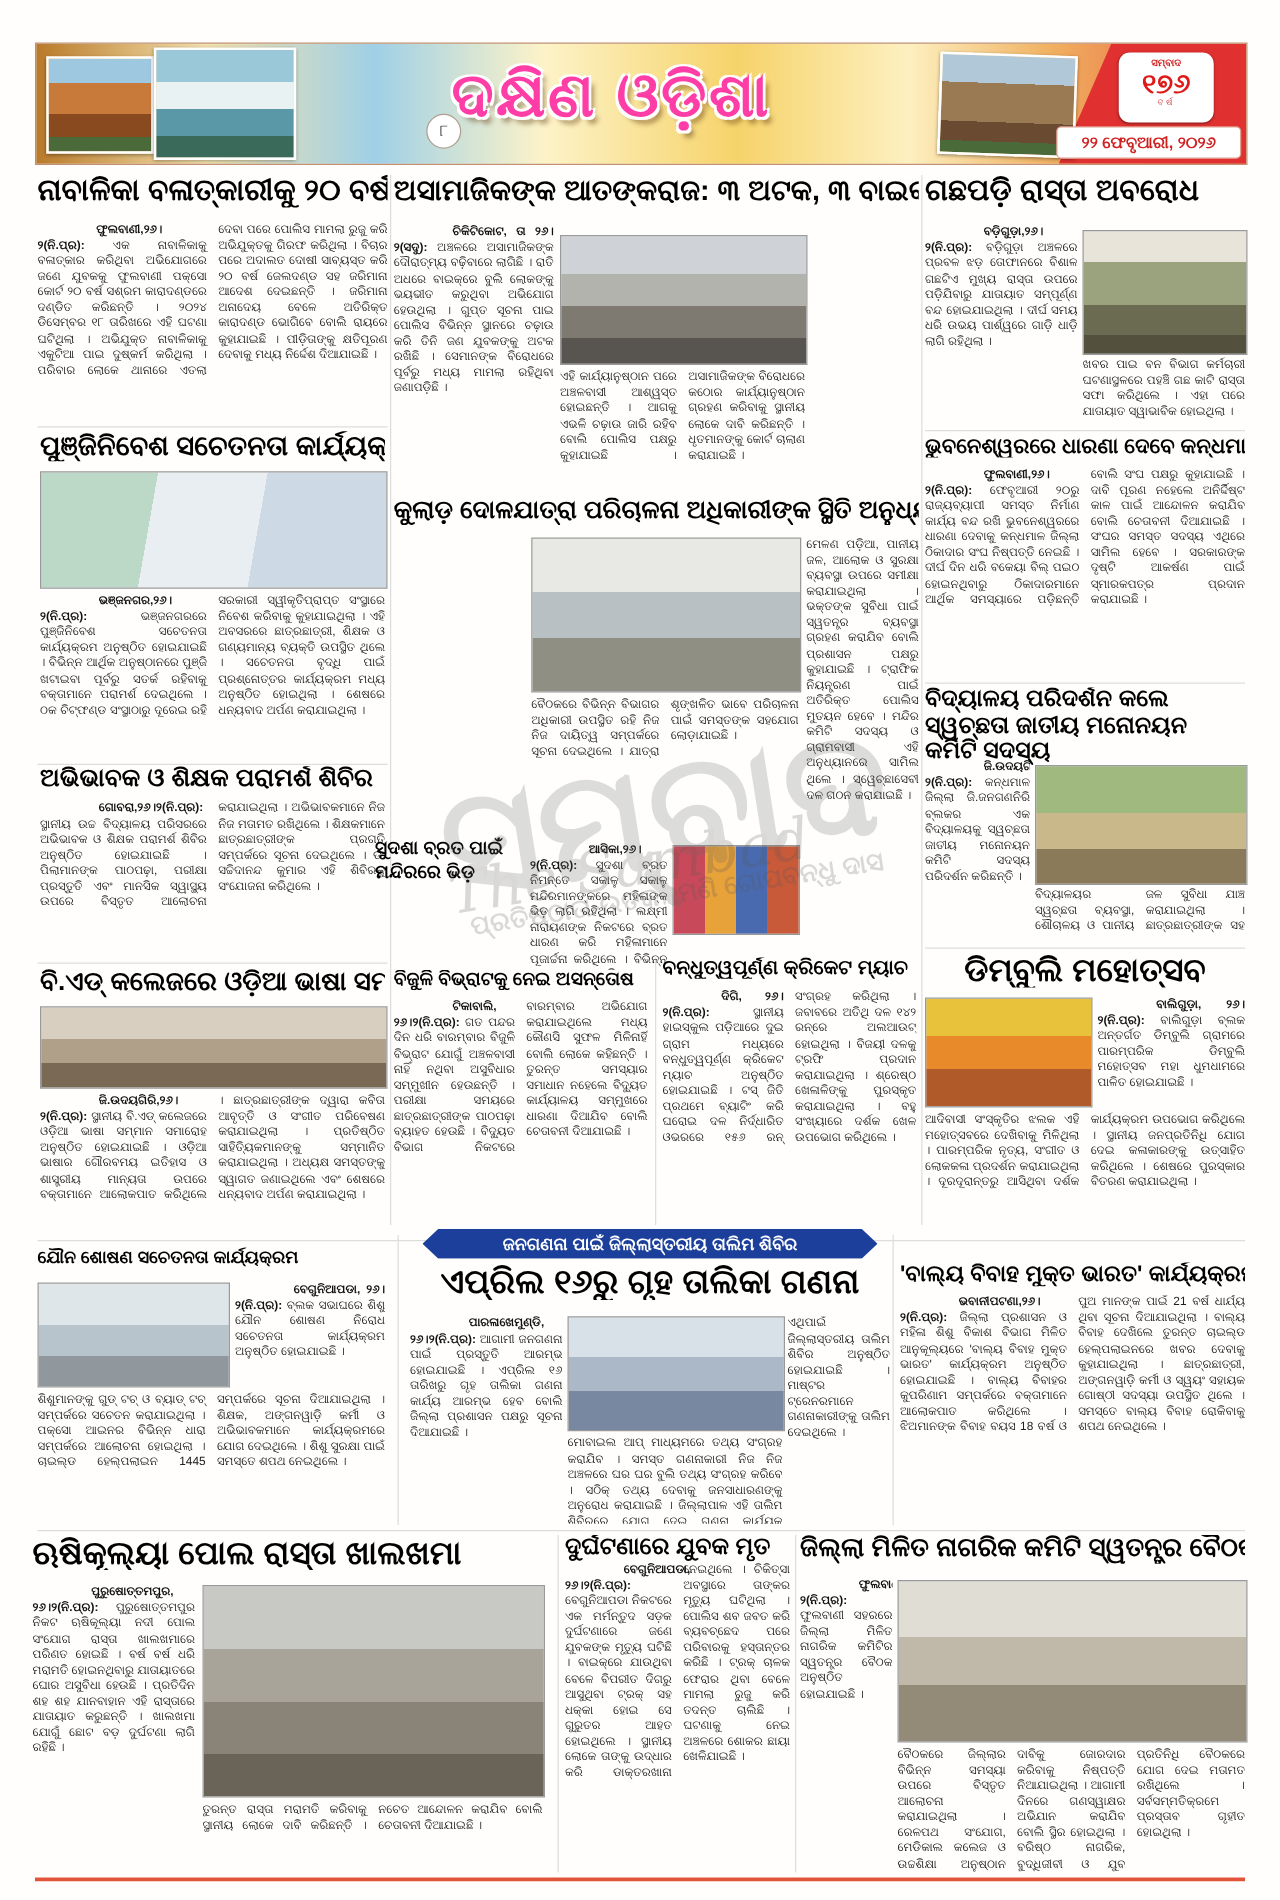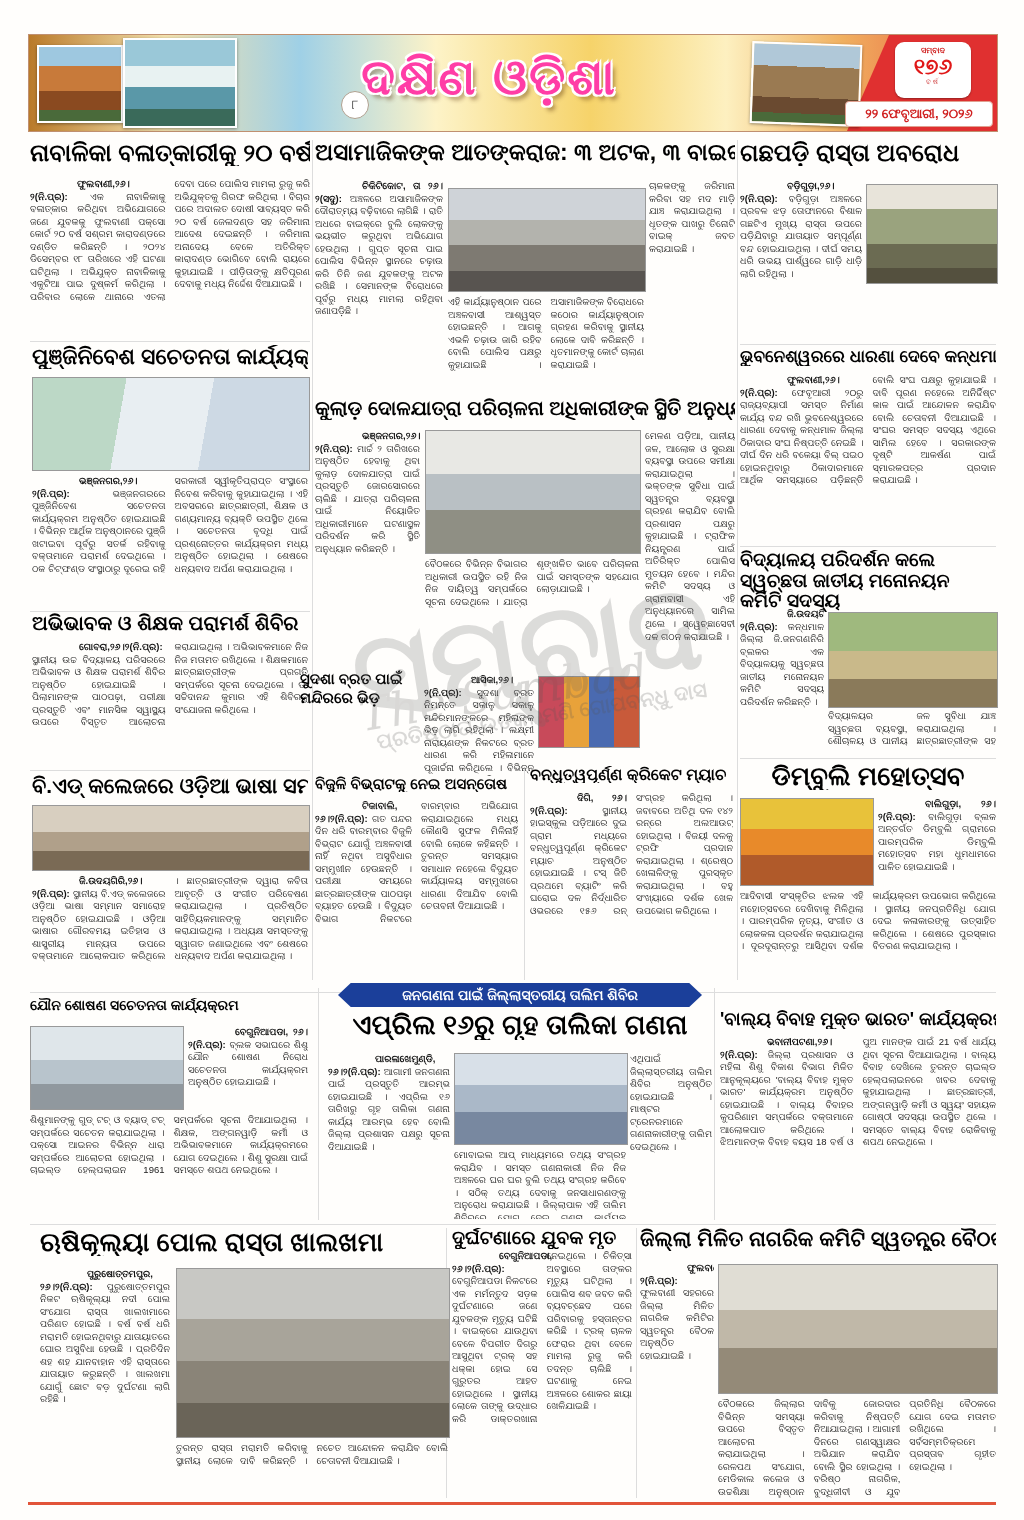--- a/index.html
+++ b/index.html
@@ -120,35 +120,35 @@
     </p>
   </section>
 
   <section class="art" style="left:315px;top:140px;width:420px;height:250px;">
     <h2 class="hl" style="font-size:23px;">ଅସାମାଜିକଙ୍କ ଆତଙ୍କରାଜ: ୩ ଅଟକ, ୩ ବାଇକ୍ ଜବତ</h2>
     <div class="photo p-bikes" style="left:133px;top:48px;width:196px;height:102px;"></div>
     <p class="body" style="left:0;top:40px;width:128px;height:206px;">
       <b class="byline">ଚିକିଟିକୋଟ, ତା ୨୬।୨(ସଦୁ):</b>
       <span>ଅଞ୍ଚଳରେ ଅସାମାଜିକଙ୍କ ଦୌରାତ୍ମ୍ୟ ବଢ଼ିବାରେ ଲାଗିଛି । ରାତି ଅଧରେ ବାଇକ୍‌ରେ ବୁଲି ଲୋକଙ୍କୁ ଭୟଭୀତ କରୁଥିବା ଅଭିଯୋଗ ହେଉଥିଲା । ଗୁପ୍ତ ସୂଚନା ପାଇ ପୋଲିସ ବିଭିନ୍ନ ସ୍ଥାନରେ ଚଢ଼ାଉ କରି ତିନି ଜଣ ଯୁବକଙ୍କୁ ଅଟକ ରଖିଛି । ସେମାନଙ୍କ ବିରୋଧରେ ପୂର୍ବରୁ ମଧ୍ୟ ମାମଲା ରହିଥିବା ଜଣାପଡ଼ିଛି ।</span>
     </p>
-    <p class="body" style="left:334px;top:40px;width:86px;height:206px;">
-      <span>ଚାଳକଙ୍କୁ ଜରିମାନା କରିବା ସହ ମଦ ମାଡ଼ି ଯାଞ୍ଚ କରାଯାଇଥିଲା । ଧୃତଙ୍କ ପାଖରୁ ତିନୋଟି ବାଇକ୍ ଜବତ କରାଯାଇଛି ।</span>
-    </p>
     <p class="body cols2" style="left:133px;top:156px;width:196px;height:90px;">
       <span>ଏହି କାର୍ଯ୍ୟାନୁଷ୍ଠାନ ପରେ ଅଞ୍ଚଳବାସୀ ଆଶ୍ୱସ୍ତ ହୋଇଛନ୍ତି । ଆଗକୁ ଏଭଳି ଚଢ଼ାଉ ଜାରି ରହିବ ବୋଲି ପୋଲିସ ପକ୍ଷରୁ କୁହାଯାଇଛି । ଅସାମାଜିକଙ୍କ ବିରୋଧରେ କଠୋର କାର୍ଯ୍ୟାନୁଷ୍ଠାନ ଗ୍ରହଣ କରିବାକୁ ସ୍ଥାନୀୟ ଲୋକେ ଦାବି କରିଛନ୍ତି । ଧୃତମାନଙ୍କୁ କୋର୍ଟ ଚାଲାଣ କରାଯାଇଛି ।</span>
     </p>
   </section>
 
   <section class="art" style="left:740px;top:140px;width:256px;height:198px;">
     <h2 class="hl" style="font-size:24px;">ଗଛପଡ଼ି ରାସ୍ତା ଅବରୋଧ</h2>
     <div class="photo p-tree" style="left:126px;top:44px;width:130px;height:98px;"></div>
     <p class="body" style="left:0;top:40px;width:122px;height:156px;">
       <b class="byline">ବଡ଼ିଗୁଡ଼ା,୨୬।୨(ନି.ପ୍ର):</b>
       <span>ବଡ଼ିଗୁଡ଼ା ଅଞ୍ଚଳରେ ପ୍ରବଳ ଝଡ଼ ତୋଫାନରେ ବିଶାଳ ଗଛଟିଏ ମୁଖ୍ୟ ରାସ୍ତା ଉପରେ ପଡ଼ିଯିବାରୁ ଯାତାୟାତ ସମ୍ପୂର୍ଣ୍ଣ ବନ୍ଦ ହୋଇଯାଇଥିଲା । ଦୀର୍ଘ ସମୟ ଧରି ଉଭୟ ପାର୍ଶ୍ୱରେ ଗାଡ଼ି ଧାଡ଼ି ଲାଗି ରହିଥିଲା ।</span>
     </p>
+    <p class="body" style="left:126px;top:146px;width:130px;height:50px;">
+      <span>ଖବର ପାଇ ବନ ବିଭାଗ କର୍ମଚାରୀ ଘଟଣାସ୍ଥଳରେ ପହଞ୍ଚି ଗଛ କାଟି ରାସ୍ତା ସଫା କରିଥିଲେ । ଏହା ପରେ ଯାତାୟାତ ସ୍ୱାଭାବିକ ହୋଇଥିଲା ।</span>
+    </p>
   </section>
 
   <section class="art" style="left:32px;top:345px;width:276px;height:264px;">
     <h2 class="hl" style="font-size:22px;">ପୁଞ୍ଜିନିବେଶ ସଚେତନତା କାର୍ଯ୍ୟକ୍ରମ</h2>
     <div class="photo p-class" style="left:0;top:32px;width:276px;height:92px;"></div>
     <p class="body cols2" style="left:0;top:130px;width:276px;height:132px;">
       <b class="byline">ଭଞ୍ଜନଗର,୨୬।୨(ନି.ପ୍ର):</b>
       <span>ଭଞ୍ଜନଗରରେ ପୁଞ୍ଜିନିବେଶ ସଚେତନତା କାର୍ଯ୍ୟକ୍ରମ ଅନୁଷ୍ଠିତ ହୋଇଯାଇଛି । ବିଭିନ୍ନ ଆର୍ଥିକ ଅନୁଷ୍ଠାନରେ ପୁଞ୍ଜି ଖଟାଇବା ପୂର୍ବରୁ ସତର୍କ ରହିବାକୁ ବକ୍ତାମାନେ ପରାମର୍ଶ ଦେଇଥିଲେ । ଠକ ଚିଟ୍‌ଫଣ୍ଡ ସଂସ୍ଥାଠାରୁ ଦୂରେଇ ରହି ସରକାରୀ ସ୍ୱୀକୃତିପ୍ରାପ୍ତ ସଂସ୍ଥାରେ ନିବେଶ କରିବାକୁ କୁହାଯାଇଥିଲା । ଏହି ଅବସରରେ ଛାତ୍ରଛାତ୍ରୀ, ଶିକ୍ଷକ ଓ ଗଣ୍ୟମାନ୍ୟ ବ୍ୟକ୍ତି ଉପସ୍ଥିତ ଥିଲେ । ସଚେତନତା ବୃଦ୍ଧି ପାଇଁ ପ୍ରଶ୍ନୋତ୍ତର କାର୍ଯ୍ୟକ୍ରମ ମଧ୍ୟ ଅନୁଷ୍ଠିତ ହୋଇଥିଲା । ଶେଷରେ ଧନ୍ୟବାଦ ଅର୍ପଣ କରାଯାଇଥିଲା ।</span>
     </p>
   </section>
@@ -157,24 +157,20 @@
     <h2 class="hl" style="font-size:20px;">ଅଭିଭାବକ ଓ ଶିକ୍ଷକ ପରାମର୍ଶ ଶିବିର</h2>
     <p class="body cols2" style="left:0;top:28px;width:276px;height:122px;">
       <b class="byline">ଗୋବରା,୨୬।୨(ନି.ପ୍ର):</b>
       <span>ସ୍ଥାନୀୟ ଉଚ୍ଚ ବିଦ୍ୟାଳୟ ପରିସରରେ ଅଭିଭାବକ ଓ ଶିକ୍ଷକ ପରାମର୍ଶ ଶିବିର ଅନୁଷ୍ଠିତ ହୋଇଯାଇଛି । ପିଲାମାନଙ୍କ ପାଠପଢ଼ା, ପରୀକ୍ଷା ପ୍ରସ୍ତୁତି ଏବଂ ମାନସିକ ସ୍ୱାସ୍ଥ୍ୟ ଉପରେ ବିସ୍ତୃତ ଆଲୋଚନା କରାଯାଇଥିଲା । ଅଭିଭାବକମାନେ ନିଜ ନିଜ ମତାମତ ରଖିଥିଲେ । ଶିକ୍ଷକମାନେ ଛାତ୍ରଛାତ୍ରୀଙ୍କ ପ୍ରଗତି ସମ୍ପର୍କରେ ସୂଚନା ଦେଇଥିଲେ । ଡ. ସଚ୍ଚିଦାନନ୍ଦ କୁମାର ଏହି ଶିବିରକୁ ସଂଯୋଜନା କରିଥିଲେ ।</span>
     </p>
   </section>
 
   <section class="art" style="left:315px;top:398px;width:420px;height:268px;">
     <h2 class="hl" style="font-size:20px;">କୁଲାଡ଼ ଦୋଳଯାତ୍ରା ପରିଚାଳନା ଅଧିକାରୀଙ୍କ ସ୍ଥିତି ଅନୁଧ୍ୟାନ</h2>
     <div class="photo p-dola" style="left:110px;top:32px;width:214px;height:122px;"></div>
-    <p class="body" style="left:0;top:32px;width:105px;height:232px;">
-      <b class="byline">ଭଞ୍ଜନଗର,୨୬।୨(ନି.ପ୍ର):</b>
-      <span>ମାର୍ଚ୍ଚ ୨ ତାରିଖରେ ଅନୁଷ୍ଠିତ ହେବାକୁ ଥିବା କୁଲାଡ଼ ଦୋଳଯାତ୍ରା ପାଇଁ ପ୍ରସ୍ତୁତି ଜୋରସୋରରେ ଚାଲିଛି । ଯାତ୍ରା ପରିଚାଳନା ପାଇଁ ନିୟୋଜିତ ଅଧିକାରୀମାନେ ଘଟଣାସ୍ଥଳ ପରିଦର୍ଶନ କରି ସ୍ଥିତି ଅନୁଧ୍ୟାନ କରିଛନ୍ତି ।</span>
-    </p>
     <p class="body" style="left:330px;top:32px;width:90px;height:232px;">
       <span>ମେଳଣ ପଡ଼ିଆ, ପାନୀୟ ଜଳ, ଆଲୋକ ଓ ସୁରକ୍ଷା ବ୍ୟବସ୍ଥା ଉପରେ ସମୀକ୍ଷା କରାଯାଇଥିଲା । ଭକ୍ତଙ୍କ ସୁବିଧା ପାଇଁ ସ୍ୱତନ୍ତ୍ର ବ୍ୟବସ୍ଥା ଗ୍ରହଣ କରାଯିବ ବୋଲି ପ୍ରଶାସନ ପକ୍ଷରୁ କୁହାଯାଇଛି । ଟ୍ରାଫିକ ନିୟନ୍ତ୍ରଣ ପାଇଁ ଅତିରିକ୍ତ ପୋଲିସ ମୁତୟନ ହେବେ । ମନ୍ଦିର କମିଟି ସଦସ୍ୟ ଓ ଗ୍ରାମବାସୀ ଏହି ଅନୁଧ୍ୟାନରେ ସାମିଲ ଥିଲେ । ସ୍ୱେଚ୍ଛାସେବୀ ଦଳ ଗଠନ କରାଯାଇଛି ।</span>
     </p>
     <p class="body cols2" style="left:110px;top:160px;width:214px;height:104px;">
       <span>ବୈଠକରେ ବିଭିନ୍ନ ବିଭାଗର ଅଧିକାରୀ ଉପସ୍ଥିତ ରହି ନିଜ ନିଜ ଦାୟିତ୍ୱ ସମ୍ପର୍କରେ ସୂଚନା ଦେଇଥିଲେ । ଯାତ୍ରା ଶୃଙ୍ଖଳିତ ଭାବେ ପରିଚାଳନା ପାଇଁ ସମସ୍ତଙ୍କ ସହଯୋଗ ଲୋଡ଼ାଯାଇଛି ।</span>
     </p>
   </section>
 
   <section class="art" style="left:300px;top:670px;width:340px;height:108px;">
     <div class="minihl hl wrap" style="width:118px;">ସୁଦଶା ବ୍ରତ ପାଇଁ ମନ୍ଦିରରେ ଭିଡ଼</div>
@@ -243,21 +239,21 @@
   </section>
 
   <section class="art" style="left:30px;top:998px;width:278px;height:224px;">
     <h2 class="hl" style="font-size:14px;">ଯୌନ ଶୋଷଣ ସଚେତନତା କାର୍ଯ୍ୟକ୍ରମ</h2>
     <div class="photo p-meetw" style="left:0;top:28px;width:152px;height:82px;"></div>
     <p class="body" style="left:158px;top:28px;width:120px;height:82px;">
       <b class="byline">ବେଗୁନିଆପଡା, ୨୬।୨(ନି.ପ୍ର):</b>
       <span>ବ୍ଲକ ସଭାଘରେ ଶିଶୁ ଯୌନ ଶୋଷଣ ନିରୋଧ ସଚେତନତା କାର୍ଯ୍ୟକ୍ରମ ଅନୁଷ୍ଠିତ ହୋଇଯାଇଛି ।</span>
     </p>
     <p class="body cols2" style="left:0;top:116px;width:278px;height:104px;">
-      <span>ଶିଶୁମାନଙ୍କୁ ଗୁଡ୍ ଟଚ୍ ଓ ବ୍ୟାଡ୍ ଟଚ୍ ସମ୍ପର୍କରେ ସଚେତନ କରାଯାଇଥିଲା । ପକ୍ସୋ ଆଇନର ବିଭିନ୍ନ ଧାରା ସମ୍ପର୍କରେ ଆଲୋଚନା ହୋଇଥିଲା । ଚାଇଲ୍ଡ ହେଲ୍ପଲାଇନ 1961 ସମ୍ପର୍କରେ ସୂଚନା ଦିଆଯାଇଥିଲା । ଶିକ୍ଷକ, ଅଙ୍ଗନୱାଡ଼ି କର୍ମୀ ଓ ଅଭିଭାବକମାନେ କାର୍ଯ୍ୟକ୍ରମରେ ଯୋଗ ଦେଇଥିଲେ । ଶିଶୁ ସୁରକ୍ଷା ପାଇଁ ସମସ୍ତେ ଶପଥ ନେଇଥିଲେ ।</span>
+      <span>ଶିଶୁମାନଙ୍କୁ ଗୁଡ୍ ଟଚ୍ ଓ ବ୍ୟାଡ୍ ଟଚ୍ ସମ୍ପର୍କରେ ସଚେତନ କରାଯାଇଥିଲା । ପକ୍ସୋ ଆଇନର ବିଭିନ୍ନ ଧାରା ସମ୍ପର୍କରେ ଆଲୋଚନା ହୋଇଥିଲା । ଚାଇଲ୍ଡ ହେଲ୍ପଲାଇନ 1445 ସମ୍ପର୍କରେ ସୂଚନା ଦିଆଯାଇଥିଲା । ଶିକ୍ଷକ, ଅଙ୍ଗନୱାଡ଼ି କର୍ମୀ ଓ ଅଭିଭାବକମାନେ କାର୍ଯ୍ୟକ୍ରମରେ ଯୋଗ ଦେଇଥିଲେ । ଶିଶୁ ସୁରକ୍ଷା ପାଇଁ ସମସ୍ତେ ଶପଥ ନେଇଥିଲେ ।</span>
     </p>
   </section>
 
   <section class="art" style="left:328px;top:983px;width:384px;height:240px;">
     <div class="ribbon" style="left:10px;top:0;width:364px;height:24px;font-size:14px;line-height:24px;">ଜନଗଣନା ପାଇଁ ଜିଲ୍ଲାସ୍ତରୀୟ ତାଲିମ ଶିବିର</div>
     <h2 class="hl" style="font-size:27px;text-align:center;margin-top:28px;">ଏପ୍ରିଲ ୧୬ରୁ ଗୃହ ତାଲିକା ଗଣନା</h2>
     <div class="photo p-census" style="left:126px;top:70px;width:172px;height:90px;"></div>
     <p class="body" style="left:0;top:70px;width:122px;height:166px;">
       <b class="byline">ପାରଳାଖେମୁଣ୍ଡି, ୨୬।୨(ନି.ପ୍ର):</b>
       <span>ଆଗାମୀ ଜନଗଣନା ପାଇଁ ପ୍ରସ୍ତୁତି ଆରମ୍ଭ ହୋଇଯାଇଛି । ଏପ୍ରିଲ ୧୬ ତାରିଖରୁ ଗୃହ ତାଲିକା ଗଣନା କାର୍ଯ୍ୟ ଆରମ୍ଭ ହେବ ବୋଲି ଜିଲ୍ଲା ପ୍ରଶାସନ ପକ୍ଷରୁ ସୂଚନା ଦିଆଯାଇଛି ।</span>
@@ -271,21 +267,21 @@
   </section>
 
   <section class="art" style="left:720px;top:1010px;width:276px;height:212px;">
     <h2 class="hl" style="font-size:18px;">'ବାଲ୍ୟ ବିବାହ ମୁକ୍ତ ଭାରତ' କାର୍ଯ୍ୟକ୍ରମ</h2>
     <p class="body cols2" style="left:0;top:26px;width:276px;height:184px;">
       <b class="byline">ଭବାନୀପଟଣା,୨୬।୨(ନି.ପ୍ର):</b>
       <span>ଜିଲ୍ଲା ପ୍ରଶାସନ ଓ ମହିଳା ଶିଶୁ ବିକାଶ ବିଭାଗ ମିଳିତ ଆନୁକୂଲ୍ୟରେ 'ବାଲ୍ୟ ବିବାହ ମୁକ୍ତ ଭାରତ' କାର୍ଯ୍ୟକ୍ରମ ଅନୁଷ୍ଠିତ ହୋଇଯାଇଛି । ବାଲ୍ୟ ବିବାହର କୁପରିଣାମ ସମ୍ପର୍କରେ ବକ୍ତାମାନେ ଆଲୋକପାତ କରିଥିଲେ । ଝିଅମାନଙ୍କ ବିବାହ ବୟସ 18 ବର୍ଷ ଓ ପୁଅ ମାନଙ୍କ ପାଇଁ 21 ବର୍ଷ ଧାର୍ଯ୍ୟ ଥିବା ସୂଚନା ଦିଆଯାଇଥିଲା । ବାଲ୍ୟ ବିବାହ ଦେଖିଲେ ତୁରନ୍ତ ଚାଇଲ୍ଡ ହେଲ୍ପଲାଇନରେ ଖବର ଦେବାକୁ କୁହାଯାଇଥିଲା । ଛାତ୍ରଛାତ୍ରୀ, ଅଙ୍ଗନୱାଡ଼ି କର୍ମୀ ଓ ସ୍ୱୟଂ ସହାୟକ ଗୋଷ୍ଠୀ ସଦସ୍ୟା ଉପସ୍ଥିତ ଥିଲେ । ସମସ୍ତେ ବାଲ୍ୟ ବିବାହ ରୋକିବାକୁ ଶପଥ ନେଇଥିଲେ ।</span>
     </p>
   </section>
 
-  <section class="art" style="left:40px;top:1228px;width:408px;height:272px;">
+  <section class="art" style="left:26px;top:1228px;width:408px;height:272px;">
     <h2 class="hl" style="font-size:26px;">ଋଷିକୂଲ୍ୟା ପୋଲ ରାସ୍ତା ଖାଲଖମା</h2>
     <div class="photo p-road" style="left:136px;top:40px;width:272px;height:168px;"></div>
     <p class="body" style="left:0;top:40px;width:130px;height:230px;">
       <b class="byline">ପୁରୁଷୋତ୍ତମପୁର, ୨୬।୨(ନି.ପ୍ର):</b>
       <span>ପୁରୁଷୋତ୍ତମପୁର ନିକଟ ଋଷିକୂଲ୍ୟା ନଦୀ ପୋଲ ସଂଯୋଗ ରାସ୍ତା ଖାଲଖମାରେ ପରିଣତ ହୋଇଛି । ବର୍ଷ ବର୍ଷ ଧରି ମରାମତି ହୋଇନଥିବାରୁ ଯାତାୟାତରେ ଘୋର ଅସୁବିଧା ହେଉଛି । ପ୍ରତିଦିନ ଶହ ଶହ ଯାନବାହାନ ଏହି ରାସ୍ତାରେ ଯାତାୟାତ କରୁଛନ୍ତି । ଖାଲଖମା ଯୋଗୁଁ ଛୋଟ ବଡ଼ ଦୁର୍ଘଟଣା ଲାଗି ରହିଛି ।</span>
     </p>
     <p class="body cols2" style="left:136px;top:214px;width:272px;height:56px;">
       <span>ତୁରନ୍ତ ରାସ୍ତା ମରାମତି କରିବାକୁ ସ୍ଥାନୀୟ ଲୋକେ ଦାବି କରିଛନ୍ତି । ନଚେତ ଆନ୍ଦୋଳନ କରାଯିବ ବୋଲି ଚେତାବନୀ ଦିଆଯାଇଛି ।</span>
     </p>
   </section>

